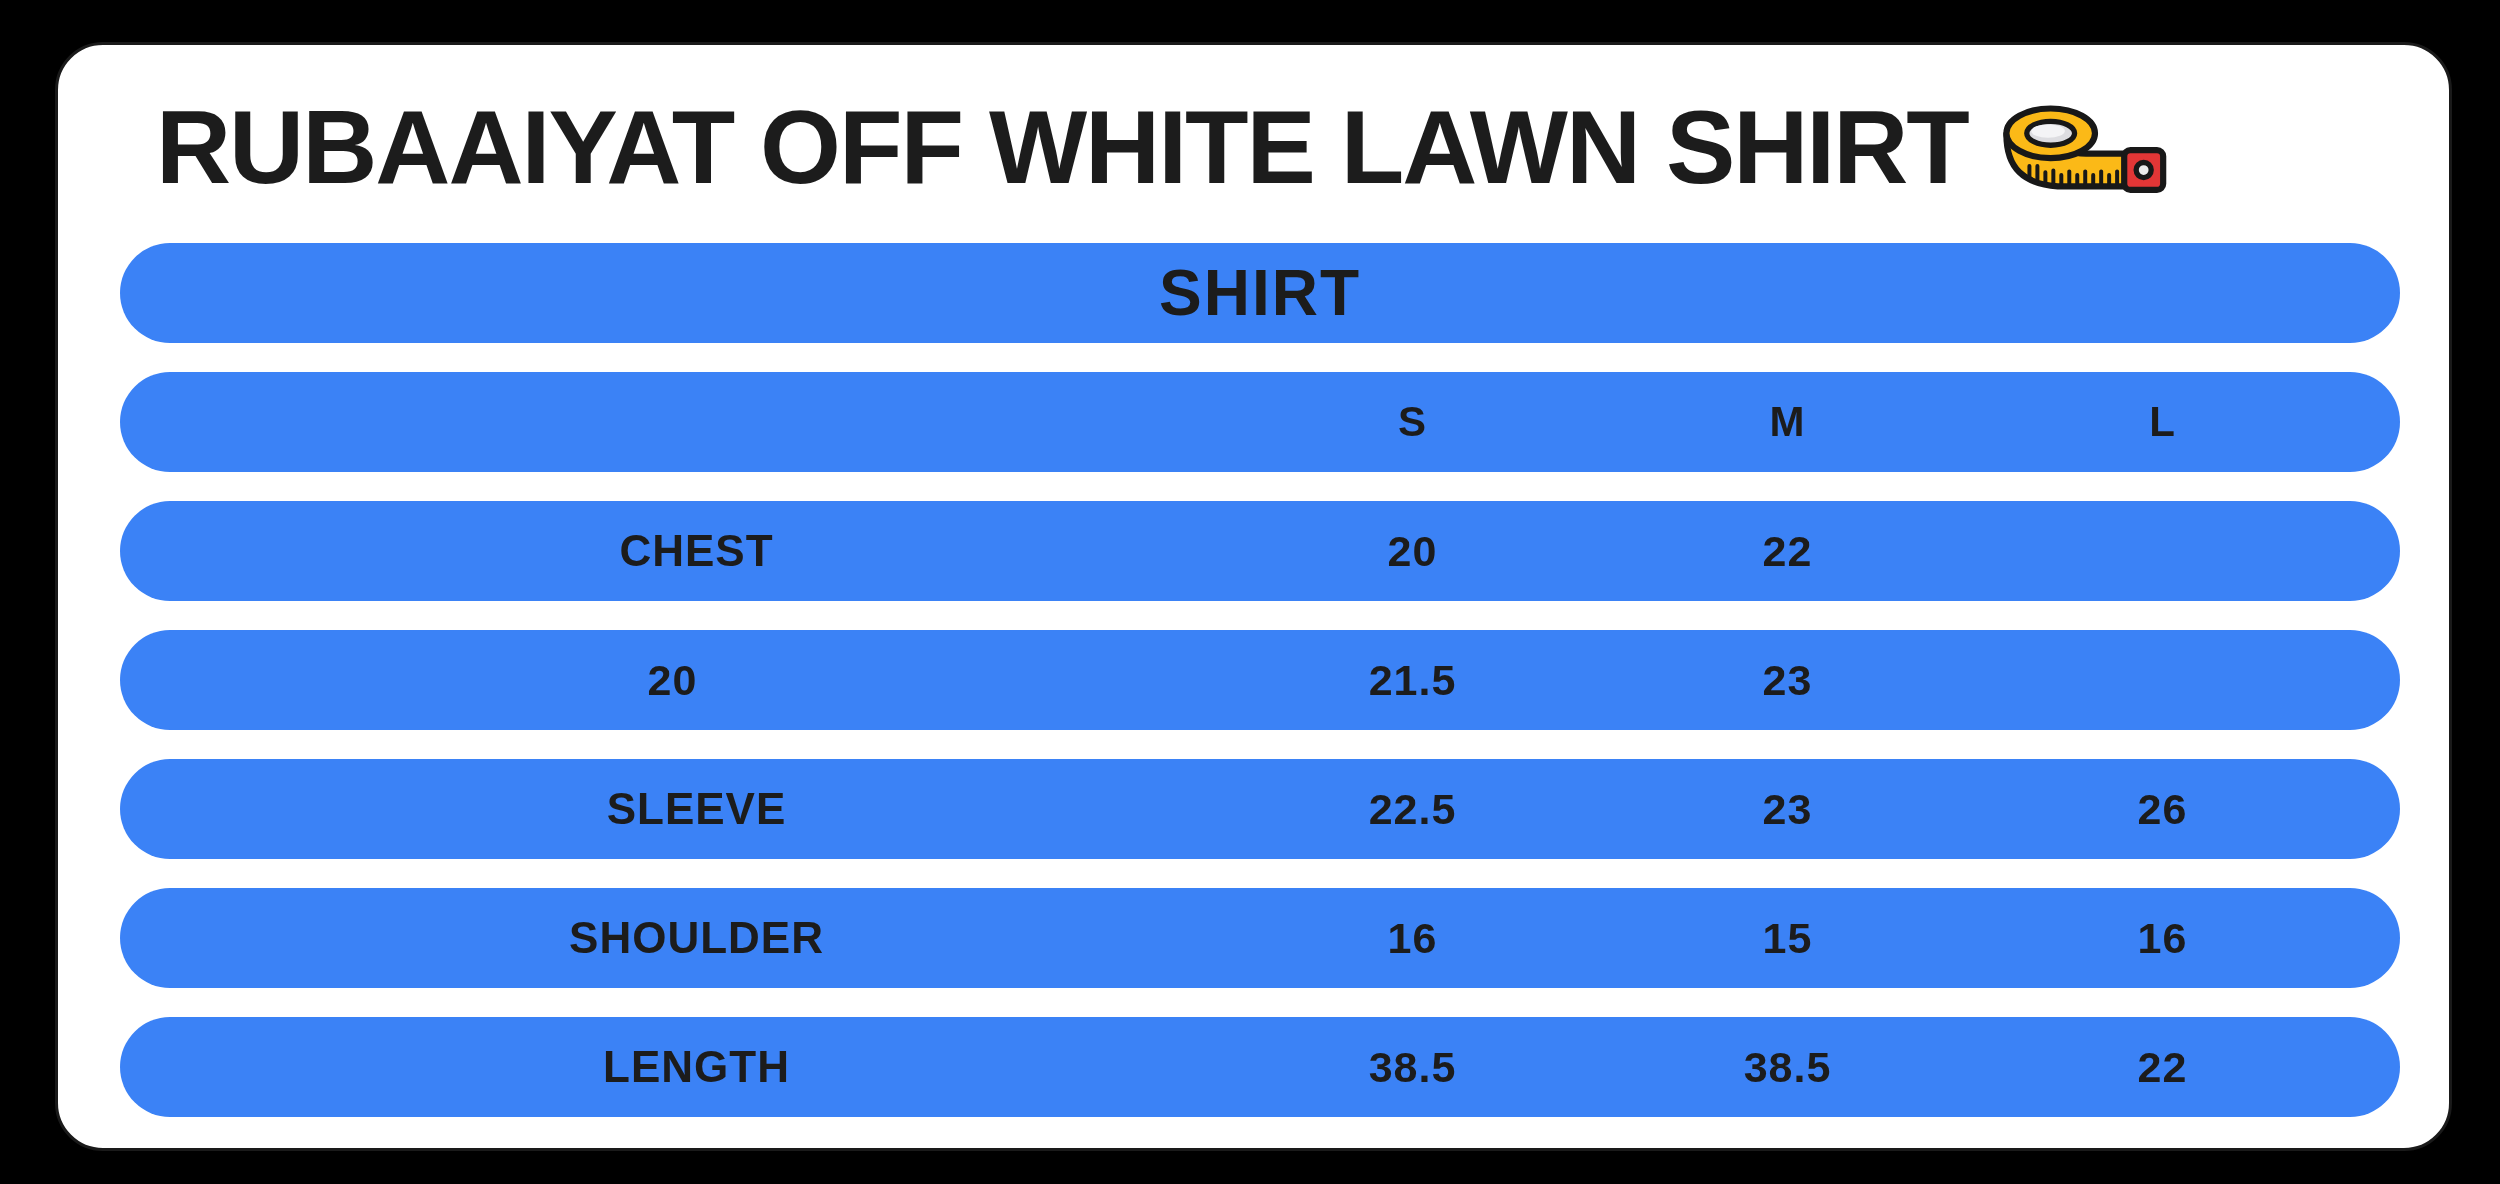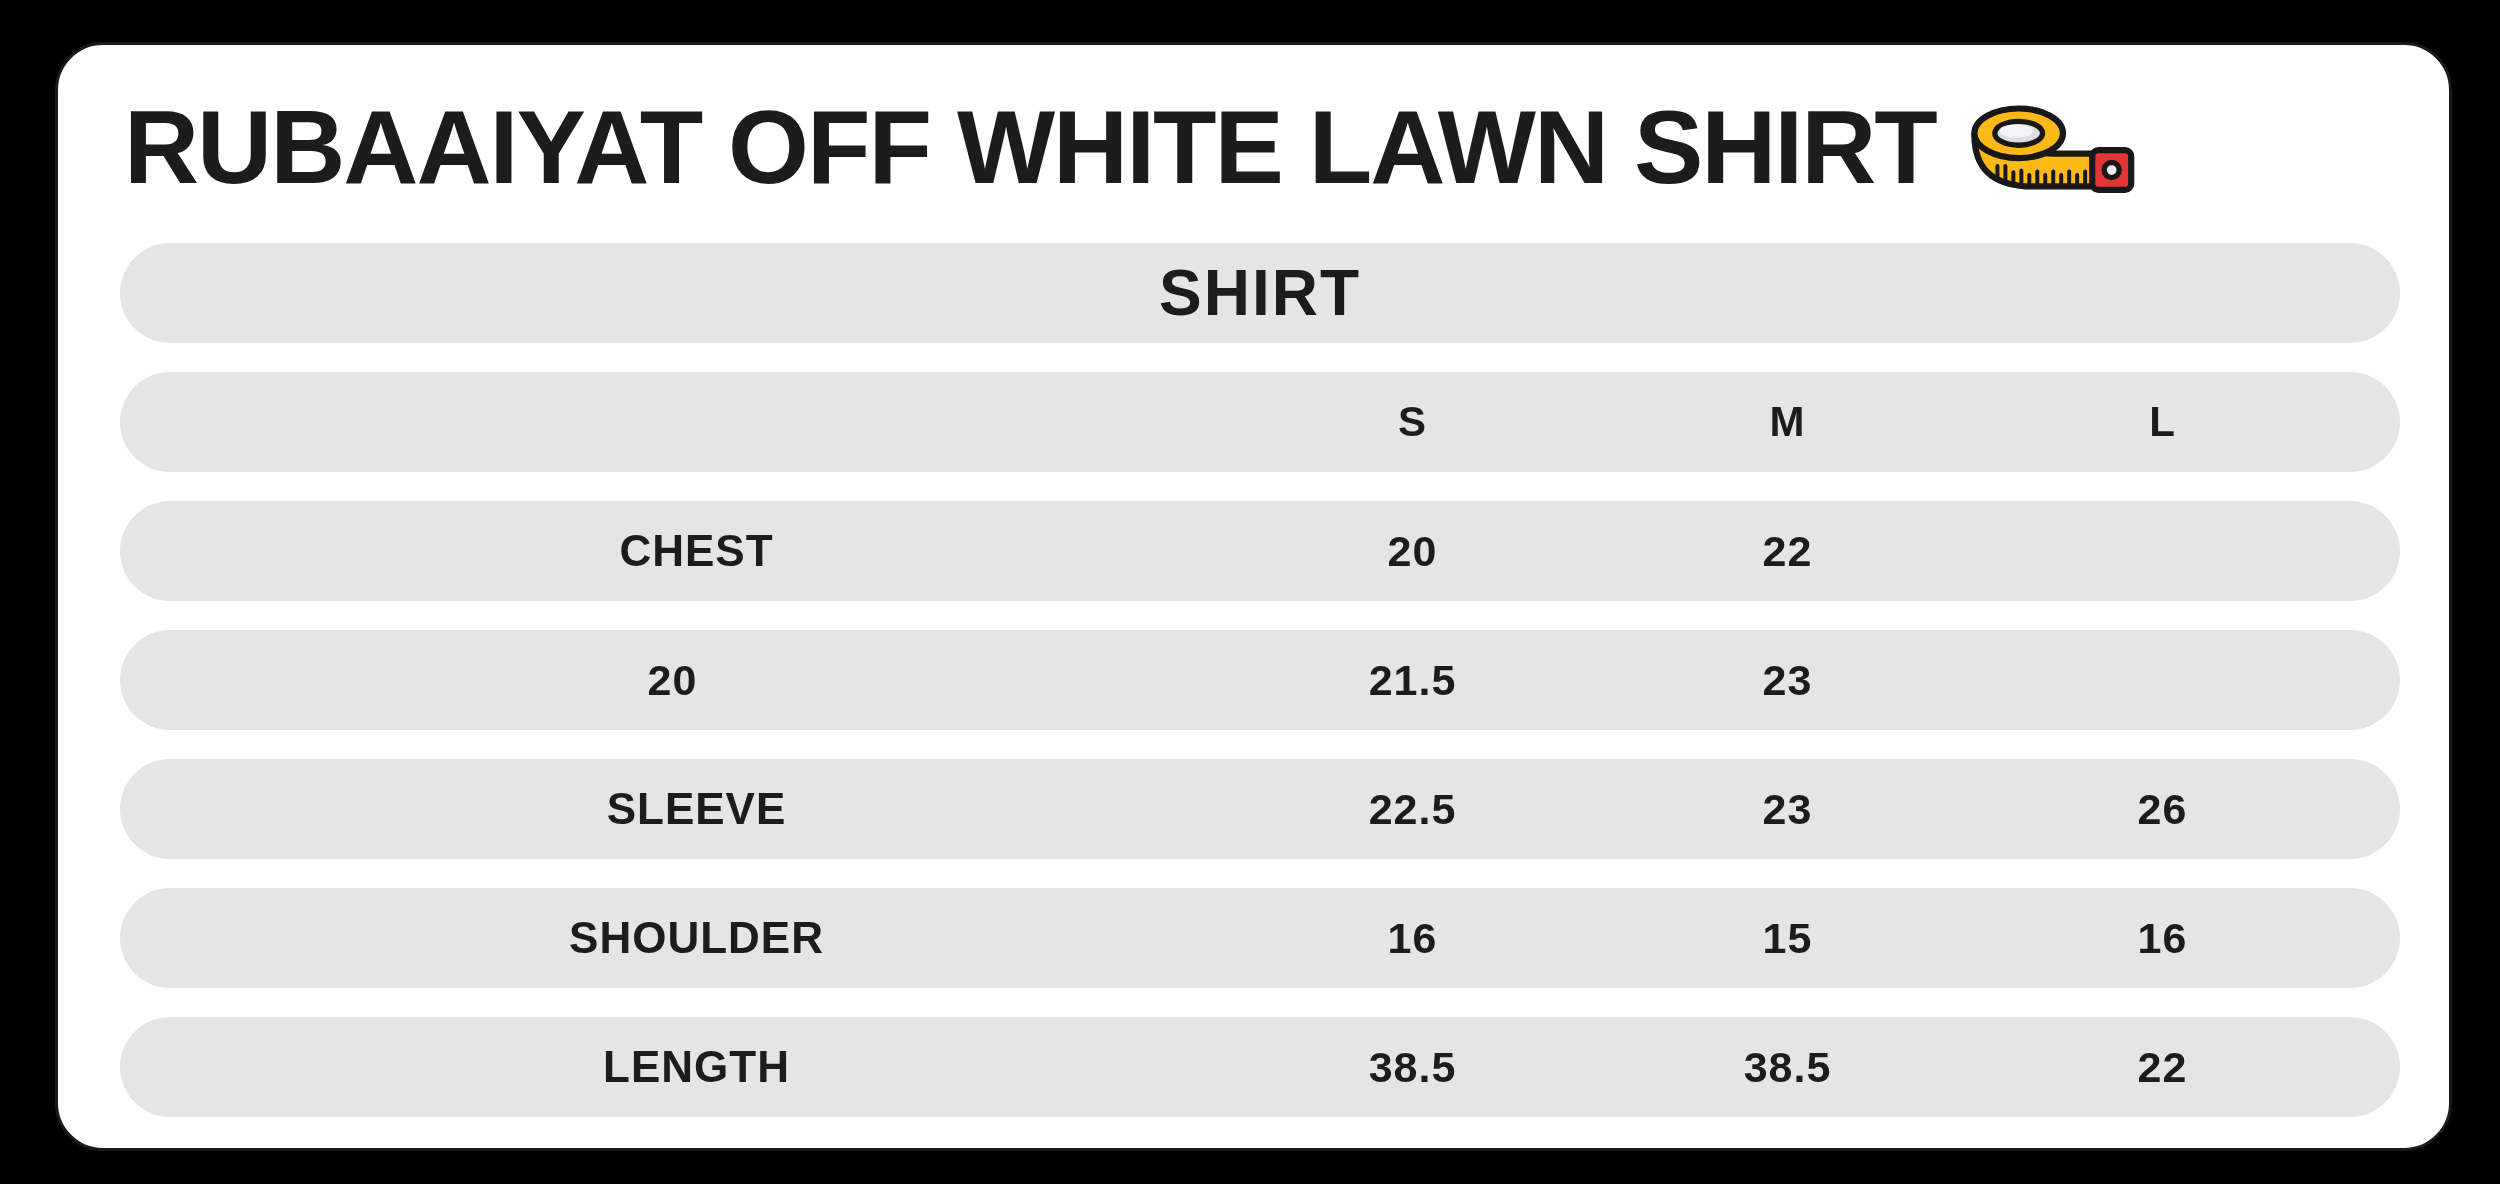--- a/index.html
+++ b/index.html
@@ -20,21 +20,21 @@
     background: #ffffff;
     border: 3px solid #1a1a1a;
     border-radius: 48px;
     box-sizing: border-box;
     overflow: hidden;
   }
   .title-row {
     display: flex;
     align-items: center;
     gap: 26px;
-    margin: 46px 49px 0 66px;
+    margin: 46px 49px 0 98px;
     height: 112px;
   }
   .title {
     margin: 0;
     font-size: 104px;
     line-height: 1.0;
     font-weight: 800;
     letter-spacing: -2px;
     color: #1c1c1c;
     white-space: nowrap;
@@ -43,21 +43,21 @@
     width: 186px;
     height: 112px;
     flex: 0 0 auto;
     display: block;
     transform: translateY(4px);
   }
   .bar {
     margin: 0 49px 0 62px;
     height: 100px;
     border-radius: 50px;
-    background: #e5e5e5;
+    background: #3b82f6;
     box-sizing: border-box;
   }
   .section-bar {
     margin-top: 40px;
     display: flex;
     align-items: center;
     justify-content: center;
   }
   .section-bar .section-label {
     font-size: 64px;

